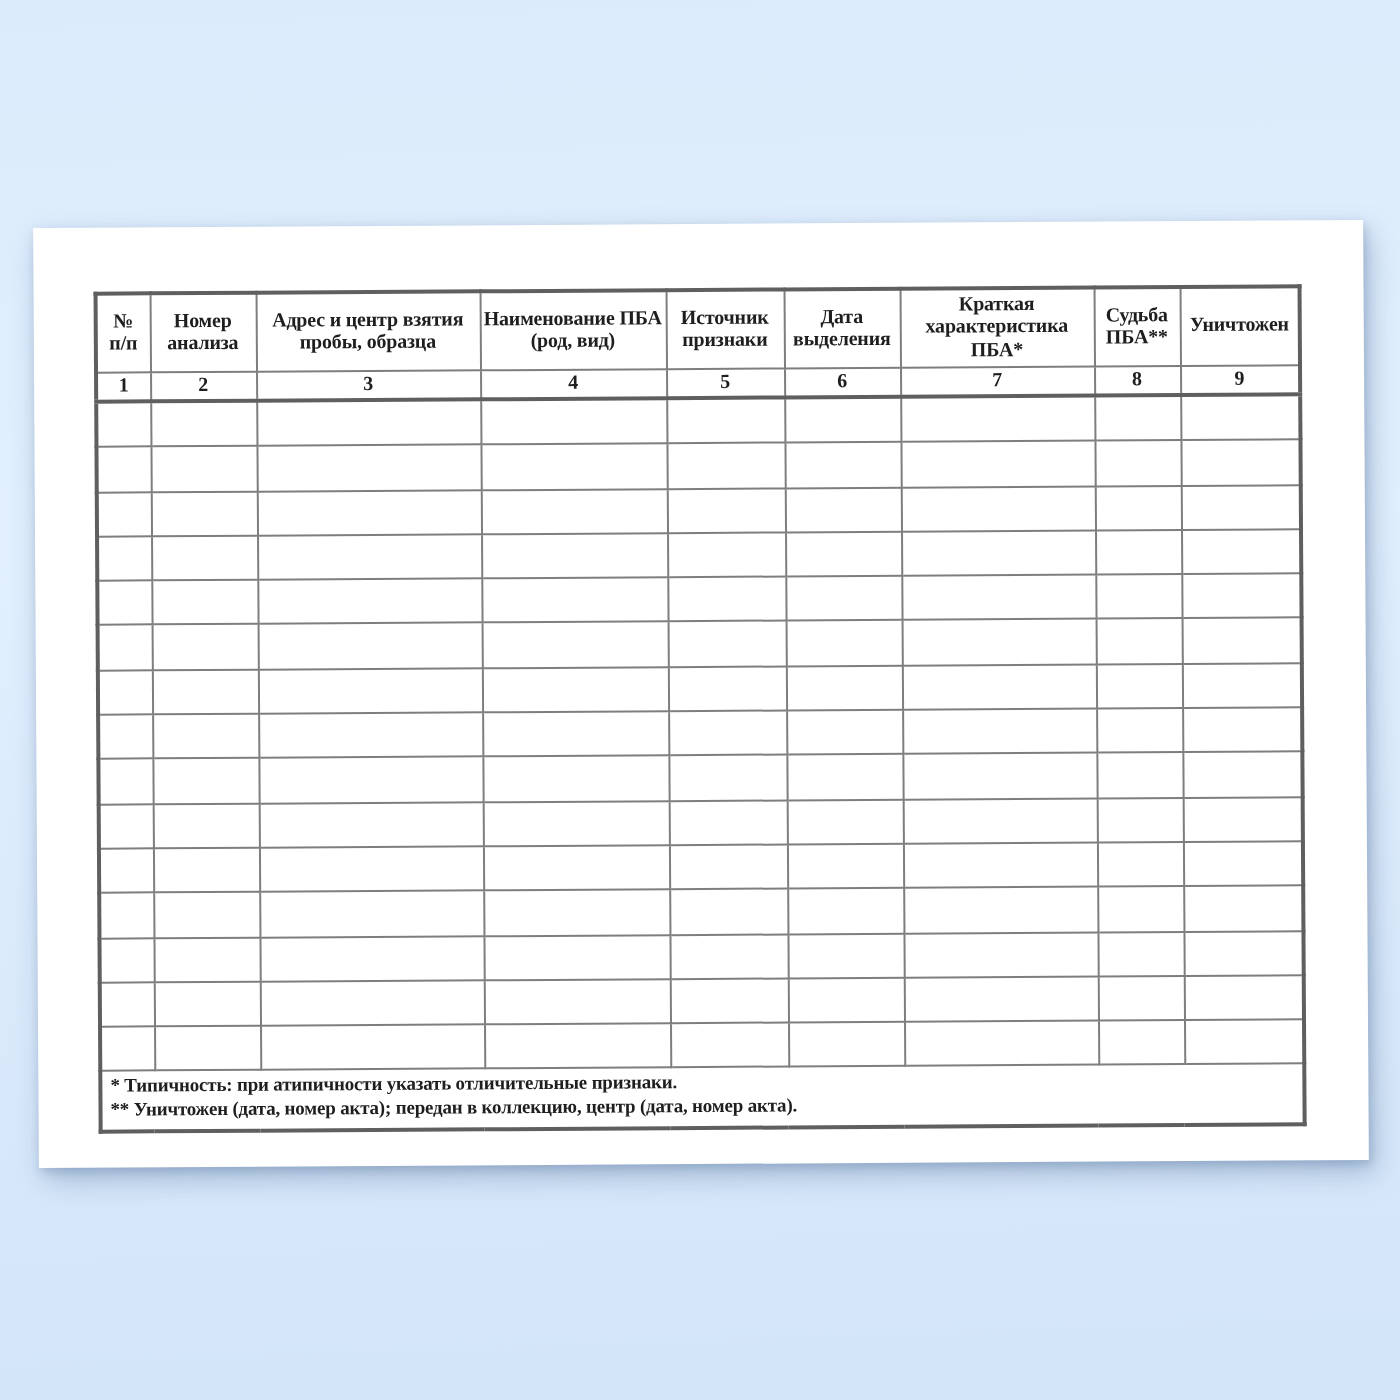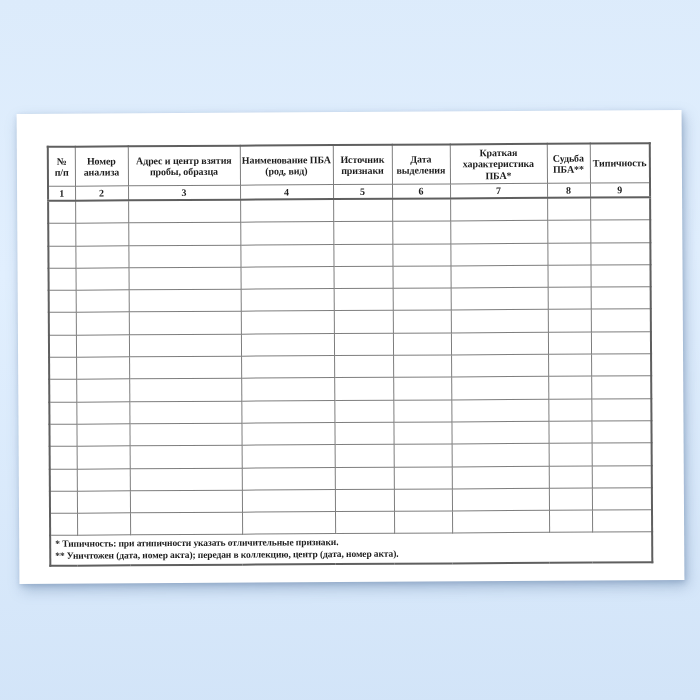--- a/index.html
+++ b/index.html
@@ -110,21 +110,21 @@
 (род, вид)</th>
           <th>Источник
 признаки</th>
           <th>Дата
 выделения</th>
           <th>Краткая
 характеристика
 ПБА*</th>
           <th>Судьба
 ПБА**</th>
-          <th>Типичность</th>
+          <th>Уничтожен</th>
         </tr>
       <tr class="number-row">
           <td>1</td>
           <td>2</td>
           <td>3</td>
           <td>4</td>
           <td>5</td>
           <td>6</td>
           <td>7</td>
           <td>8</td>

